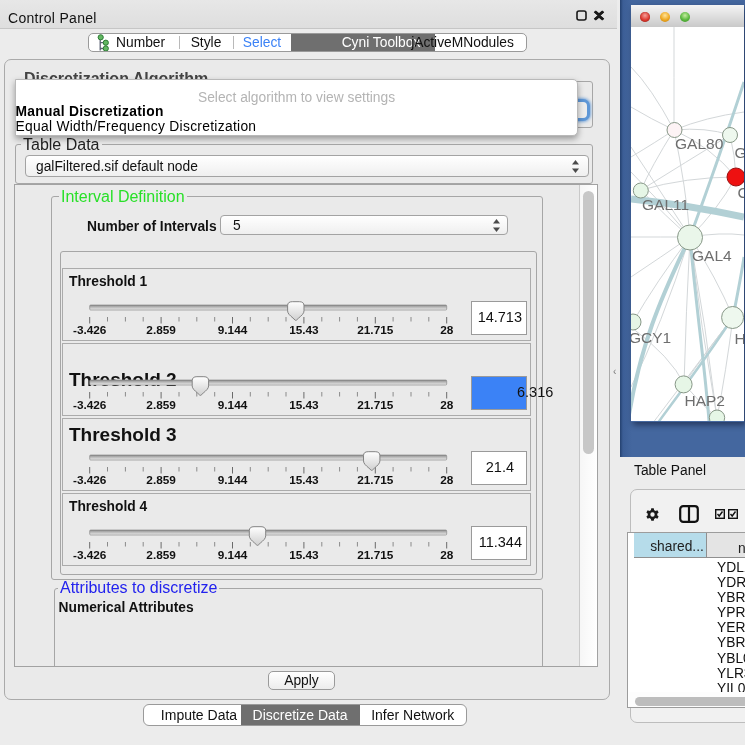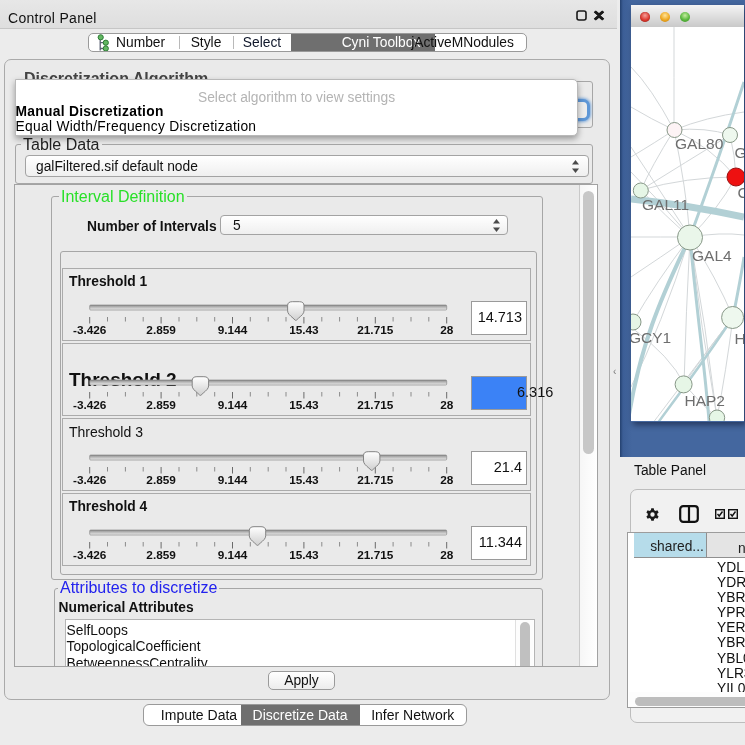--- a/index.html
+++ b/index.html
@@ -31,21 +31,21 @@
     <div class="abs" style="left:27px;top:0;height:17px;line-height:17px;color:#111;">Number</div>
     <svg class="abs" style="left:0;top:0" width="22" height="17" viewBox="0 0 22 17">
         <path d="M11.2 5.6 V16.5 M11.2 8.7 H16 M11.2 14.5 H16" stroke="#5b6273" stroke-width="1.3" fill="none"></path>
         <circle cx="11.7" cy="3.3" r="2.6" fill="#62b862" stroke="#2d7a35"></circle>
         <circle cx="16.8" cy="8.7" r="2.6" fill="#62b862" stroke="#2d7a35"></circle>
         <circle cx="16.8" cy="14.5" r="2.6" fill="#62b862" stroke="#2d7a35"></circle>
       </svg>
     <div class="abs" style="left:90px;top:2px;width:1px;height:13px;background:#b9b9b9;"></div>
     <div class="abs" style="left:90px;top:0;width:54px;height:17px;line-height:17px;text-align:center;color:#111;">Style</div>
     <div class="abs" style="left:143.7px;top:2px;width:1px;height:13px;background:#b9b9b9;"></div>
-    <div class="abs" style="left:144px;top:0;width:58px;height:17px;line-height:17px;text-align:center;color:#0f172a;">Select</div>
+    <div class="abs" style="left:144px;top:0;width:58px;height:17px;line-height:17px;text-align:center;color:#3b82f6;">Select</div>
     <div class="abs" style="left:202px;top:0;width:108px;height:17px;line-height:17px;text-align:center;background:#6f6f6f;color:#fff;padding-left:36px;">Cyni Toolbox</div>
     <div class="abs" style="left:310px;top:0;width:127px;height:17px;line-height:17px;text-align:center;color:#111;">jActiveMNodules</div>
   </div>
 
   <div class="grpbox" style="left:15px;top:81px;width:576px;height:45px;"></div>
   <div class="grptitle" style="left:22px;top:72px;color:#444;font-weight:bold;">Discretization Algorithm</div>
 
   <div class="abs" style="left:571px;top:99px;width:19px;height:22px;border:3px solid #5f97d6;border-radius:7px;box-shadow:0 0 3px 1px rgba(95,151,214,0.8);background:#ededed;box-sizing:border-box;"></div>
 
   <div class="grpbox" style="left:15px;top:144px;width:576px;height:38px;"></div>
@@ -131,38 +131,38 @@
             <text x="312.3" y="65.3" text-anchor="middle">21.715</text>
             <text x="383.7" y="65.3" text-anchor="middle">28</text>
           </g>
         <g transform="translate(137.4,38.7)">
           <path d="M -8.2,-2 C -8.2,-4.8 -6.6,-6 -3.5,-6 L 3.5,-6 C 6.6,-6 8.2,-4.8 8.2,-2 L 8.2,3.2 C 8.2,5.8 5.8,7.8 2.8,10.4 L 0.7,12.4 C 0.3,12.8 -0.3,12.8 -0.7,12.4 L -2.8,10.4 C -5.8,7.8 -8.2,5.8 -8.2,3.2 Z" fill="url(#thg)" stroke="#838383" stroke-width="1"></path>
         </g>
       </svg>
       <div class="abs" style="left:408px;top:32px;width:56px;height:33.5px;background:#3b82f6;border:1px solid #9a9a9a;box-sizing:border-box;font-size:14.5px;color:#111;line-height:31.5px;text-align:right;padding-right:4px;padding-left:45px;">6.316</div>
     </div>
     <div class="abs" style="left:47px;top:233px;width:469px;height:73px;border:1px solid #ababab;background:#eaeaea;box-sizing:border-box;">
-      <div class="abs" style="left:6px;top:5px;font-size:14px;font-weight:normal;color:#111;">Threshold 3</div>
+      <div class="abs" style="left:6px;top:5px;font-size:19px;font-weight:bold;color:#111;">Threshold 3</div>
       <svg width="467" height="71" viewBox="0 0 467 71" style="position:absolute;left:0;top:0;">
         <rect x="26.7" y="36" width="357.0" height="5" rx="1" fill="url(#trk)" stroke="#8d8d8d" stroke-width="0.7"></rect>
         <path d="M44.5 48V52.5 M62.4 48V52.5 M80.2 48V52.5 M116.0 48V52.5 M133.8 48V52.5 M151.7 48V52.5 M187.3 48V52.5 M205.2 48V52.5 M223.0 48V52.5 M258.8 48V52.5 M276.6 48V52.5 M294.4 48V52.5 M330.1 48V52.5 M348.0 48V52.5 M365.8 48V52.5" stroke="#8a8a8a" stroke-width="1" fill="none"></path>
         <path d="M26.7 48V54.5 M98.1 48V54.5 M169.5 48V54.5 M240.9 48V54.5 M312.3 48V54.5 M383.7 48V54.5" stroke="#6a6a6a" stroke-width="1" fill="none"></path>
         <g font-size="11.8" font-weight="bold" fill="#111" font-family="Liberation Sans">
             <text x="26.7" y="65.3" text-anchor="middle">-3.426</text>
             <text x="98.1" y="65.3" text-anchor="middle">2.859</text>
             <text x="169.5" y="65.3" text-anchor="middle">9.144</text>
             <text x="240.9" y="65.3" text-anchor="middle">15.43</text>
             <text x="312.3" y="65.3" text-anchor="middle">21.715</text>
             <text x="383.7" y="65.3" text-anchor="middle">28</text>
           </g>
         <g transform="translate(308.7,38.7)">
           <path d="M -8.2,-2 C -8.2,-4.8 -6.6,-6 -3.5,-6 L 3.5,-6 C 6.6,-6 8.2,-4.8 8.2,-2 L 8.2,3.2 C 8.2,5.8 5.8,7.8 2.8,10.4 L 0.7,12.4 C 0.3,12.8 -0.3,12.8 -0.7,12.4 L -2.8,10.4 C -5.8,7.8 -8.2,5.8 -8.2,3.2 Z" fill="url(#thg)" stroke="#838383" stroke-width="1"></path>
         </g>
       </svg>
-      <div class="abs" style="left:408px;top:32px;width:56px;height:33.5px;background:#fff;border:1px solid #9a9a9a;box-sizing:border-box;font-size:14.5px;color:#111;line-height:31.5px;text-align:right;padding-right:4px;">21.4</div>
+      <div class="abs" style="left:408px;top:32px;width:56px;height:33.5px;background:#fff;border:1px solid #9a9a9a;box-sizing:border-box;font-size:14.5px;color:#111;line-height:31.5px;text-align:right;padding-right:12px;">21.4</div>
     </div>
     <div class="abs" style="left:47px;top:308px;width:469px;height:73px;border:1px solid #ababab;background:#eaeaea;box-sizing:border-box;">
       <div class="abs" style="left:6px;top:5px;font-size:13.8px;font-weight:bold;color:#111;">Threshold 4</div>
       <svg width="467" height="71" viewBox="0 0 467 71" style="position:absolute;left:0;top:0;">
         <rect x="26.7" y="36" width="357.0" height="5" rx="1" fill="url(#trk)" stroke="#8d8d8d" stroke-width="0.7"></rect>
         <path d="M44.5 48V52.5 M62.4 48V52.5 M80.2 48V52.5 M116.0 48V52.5 M133.8 48V52.5 M151.7 48V52.5 M187.3 48V52.5 M205.2 48V52.5 M223.0 48V52.5 M258.8 48V52.5 M276.6 48V52.5 M294.4 48V52.5 M330.1 48V52.5 M348.0 48V52.5 M365.8 48V52.5" stroke="#8a8a8a" stroke-width="1" fill="none"></path>
         <path d="M26.7 48V54.5 M98.1 48V54.5 M169.5 48V54.5 M240.9 48V54.5 M312.3 48V54.5 M383.7 48V54.5" stroke="#6a6a6a" stroke-width="1" fill="none"></path>
         <g font-size="11.8" font-weight="bold" fill="#111" font-family="Liberation Sans">
             <text x="26.7" y="65.3" text-anchor="middle">-3.426</text>
             <text x="98.1" y="65.3" text-anchor="middle">2.859</text>
@@ -174,27 +174,20 @@
         <g transform="translate(194.5,38.7)">
           <path d="M -8.2,-2 C -8.2,-4.8 -6.6,-6 -3.5,-6 L 3.5,-6 C 6.6,-6 8.2,-4.8 8.2,-2 L 8.2,3.2 C 8.2,5.8 5.8,7.8 2.8,10.4 L 0.7,12.4 C 0.3,12.8 -0.3,12.8 -0.7,12.4 L -2.8,10.4 C -5.8,7.8 -8.2,5.8 -8.2,3.2 Z" fill="url(#thg)" stroke="#838383" stroke-width="1"></path>
         </g>
       </svg>
       <div class="abs" style="left:408px;top:32px;width:56px;height:33.5px;background:#fff;border:1px solid #9a9a9a;box-sizing:border-box;font-size:14.5px;color:#111;line-height:31.5px;text-align:right;padding-right:4px;">11.344</div>
     </div>
 
     <div class="grpbox" style="left:38.5px;top:403px;width:487px;height:110px;"></div>
     <div class="grptitle" style="left:43px;top:396px;color:#2222ee;">Attributes to discretize</div>
     <div class="abs" style="left:43.5px;top:414.5px;font-size:13.8px;font-weight:bold;color:#111;">Numerical Attributes</div>
-    <div class="abs" style="left:50px;top:434px;width:470px;height:60px;background:#fff;border:1px solid #b5b5b5;box-sizing:border-box;">
-      <div class="abs" style="left:0.5px;top:2.5px;font-size:13.8px;color:#111;">SelfLoops</div>
-      <div class="abs" style="left:0.5px;top:18.5px;font-size:13.8px;color:#111;">TopologicalCoefficient</div>
-      <div class="abs" style="left:0.5px;top:35.5px;font-size:13.8px;color:#111;">BetweennessCentrality</div>
-      <div class="abs" style="right:1px;top:0;width:17px;height:100%;background:#fdfdfd;border-left:1px solid #e0e0e0;"></div>
-      <div class="abs" style="right:4px;top:2px;width:10px;height:56px;background:#c0c0c0;border-radius:5px;"></div>
-    </div>
   </div>
 
   <div class="abs" style="left:268px;top:671px;width:67px;height:19px;background:linear-gradient(#ffffff,#ececec);border:1px solid #9a9a9a;border-radius:5px;box-sizing:border-box;text-align:center;font-size:13.8px;line-height:17px;color:#111;">Apply</div>
 
   <div class="abs" style="left:142.5px;top:703.5px;width:322.5px;height:20px;background:#ffffff;border:1px solid #9a9a9a;border-radius:6px;overflow:hidden;font-size:14px;">
     <div class="abs" style="left:0;top:0;width:97px;height:20px;line-height:20px;text-align:center;color:#111;padding-left:14px;box-sizing:border-box;">Impute Data</div>
     <div class="abs" style="left:97px;top:0;width:119px;height:20px;line-height:20px;text-align:center;background:#6f6f6f;color:#fff;">Discretize Data</div>
     <div class="abs" style="left:216px;top:0;width:106.5px;height:20px;line-height:20px;text-align:center;color:#111;">Infer Network</div>
   </div>
 

